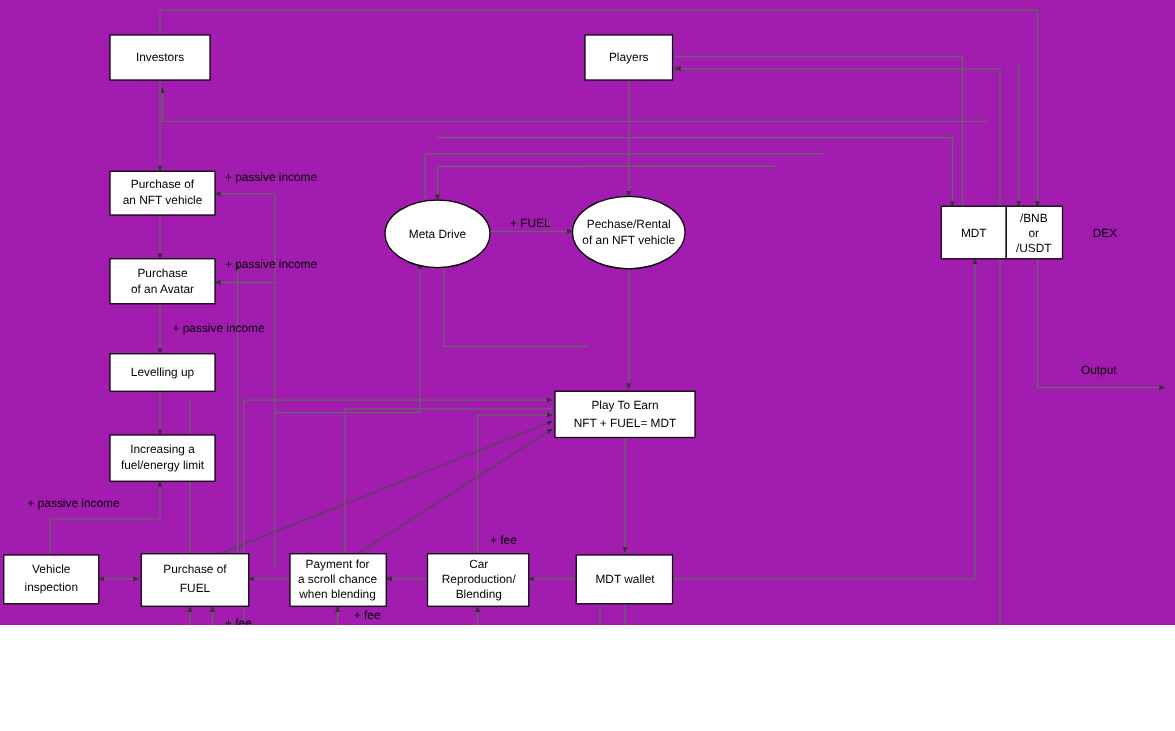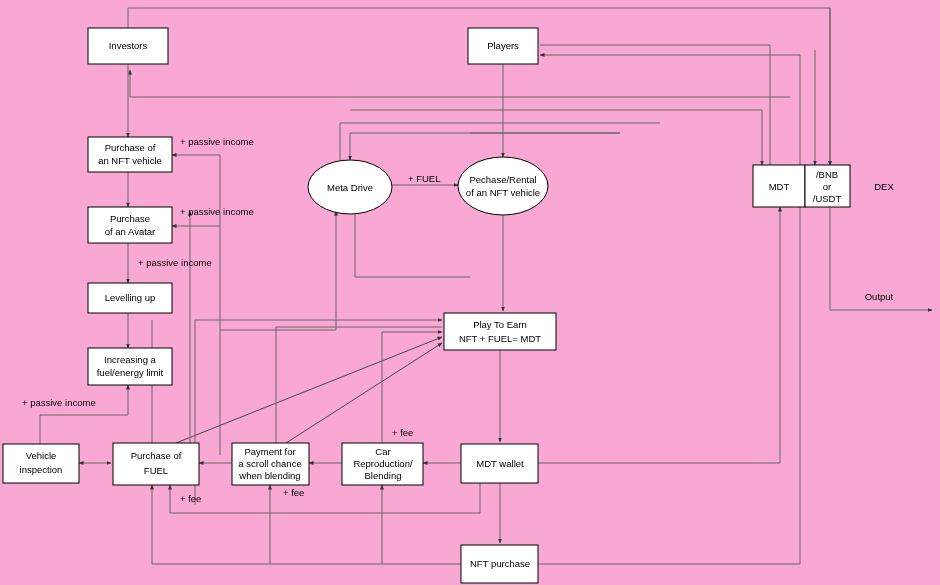--- a/index.html
+++ b/index.html
@@ -3,22 +3,22 @@
 <meta charset="utf-8">
 <style>
   html, body {
     margin: 0;
     padding: 0;
     background: #ffffff;
   }
   #diagram-root {
     position: relative;
     width: 940px;
-    height: 585px;
-    background: #f9a8d4;
+    height: 500px;
+    background: #a21caf;
     font-family: "Liberation Sans", sans-serif;
     overflow: hidden;
     text-align: right;
   }
   svg.flow {
     position: absolute;
     left: 0;
     top: 0;
     width: 940px;
     height: 585px;

